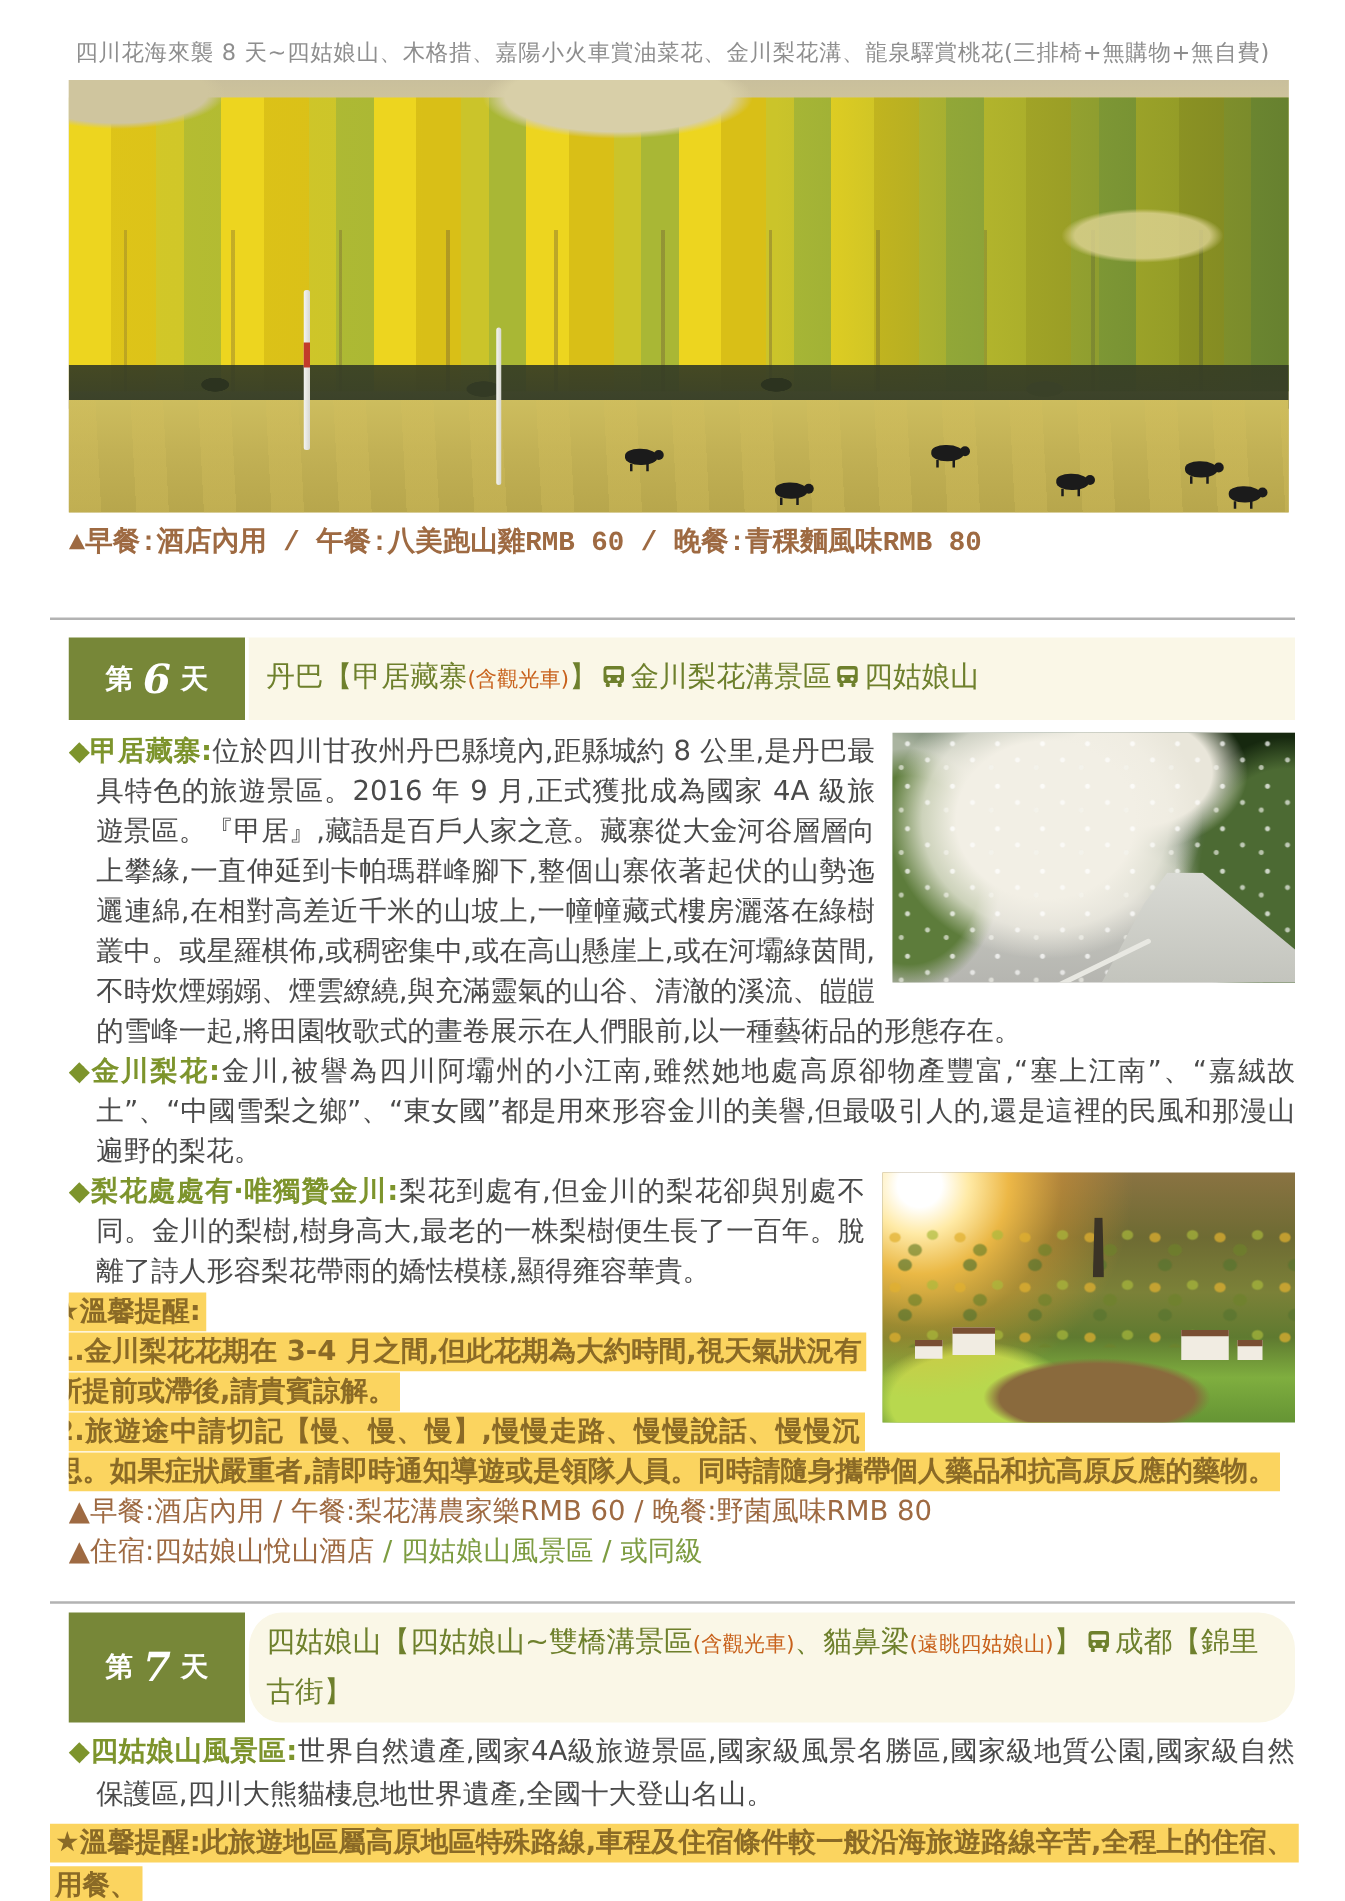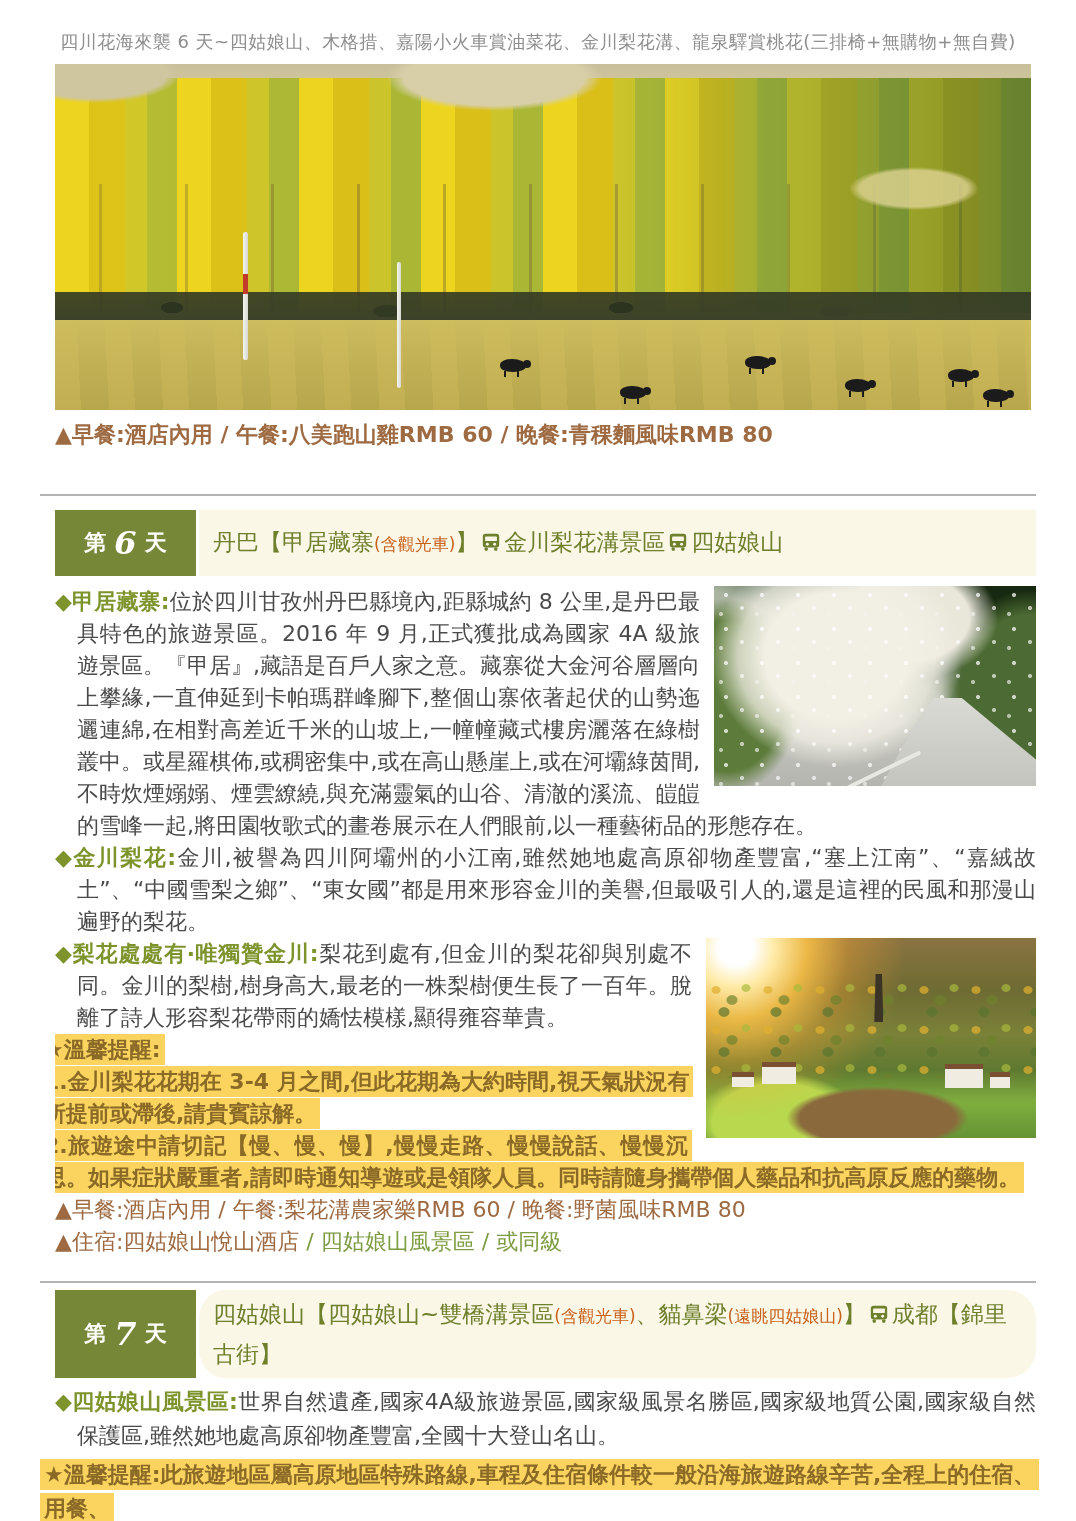--- a/index.html
+++ b/index.html
@@ -40,21 +40,21 @@
                linear-gradient(180deg,#cdbd5e 0%,#c2b155 45%,#b7a64c 100%);}
   .pole{position:absolute; background:linear-gradient(90deg,#f4f4f0,#d8d8d2); width:5px; border-radius:2px;}
   .pole.p1{left:188px; top:168px; height:128px;}
   .pole.p1::after{content:""; position:absolute; left:0; top:42px; width:5px; height:20px; background:#c23b2a;}
   .pole.p2{left:342px; top:198px; height:126px; width:4px;}
   .yak{position:absolute; width:26px; height:13px; background:#1b1b1b; border-radius:45% 55% 50% 50%;}
   .yak::after{content:""; position:absolute; right:-5px; top:1px; width:8px; height:8px; background:#1b1b1b; border-radius:50%;}
   .yak::before{content:""; position:absolute; left:4px; bottom:-5px; width:2px; height:6px; background:#1b1b1b; box-shadow:13px 0 #1b1b1b;}
 
   
-  .mealblock{position:absolute; left:55px; width:981px; font-weight:bold; font-size:22px; line-height:37px; color:var(--brown);}
+  .mealblock{position:absolute; left:55px; width:981px; font-weight:bold; font-size:22px; line-height:37px; color:var(--brown);font-family:Liberation Mono, monospace;}
   .mb1{top:416px;}
   .altgreen{color:var(--alt-green);}
   .divider{position:absolute; left:40px; width:996px; height:0; border-top:2px solid var(--divider);}
   .d1{top:494px;} .d2{top:1281px;}
 
   
   .daybox{display:flex; width:981px;}
   .daybox .label{flex:0 0 141px; background:var(--olive); color:#fff; display:flex; align-items:center; justify-content:center; gap:6px;}
   .daybox .label .w{font-size:22px; font-weight:bold;}
   .daybox .label .num{font-family:"DejaVu Serif","Liberation Serif",serif; font-style:italic; font-size:32px; font-weight:bold; margin:0 2px;}
@@ -120,21 +120,21 @@
   .day7-wrap .titlearea{padding:5px 14px;border-radius:29px;}
   .day7-para{margin-top:7px; font-size:22px; line-height:34px; color:var(--body-text); text-align:justify;
     padding-left:22px; text-indent:-22px;}
   .day7-rem{margin-top:5px; margin-left:-15px; font-weight:bold; font-size:22px; line-height:34px;}
 </style>
 </head>
 <body>
 
 <div class="page">
 
-  <div class="header-title">四川花海來襲 6 天~四姑娘山、木格措、嘉陽小火車賞油菜花、金川梨花溝、龍泉驛賞桃花(三排椅+無購物+無自費)</div>
+  <div class="header-title">四川花海來襲 8 天~四姑娘山、木格措、嘉陽小火車賞油菜花、金川梨花溝、龍泉驛賞桃花(三排椅+無購物+無自費)</div>
 
   <div class="hero">
     <div class="hill"></div>
     <div class="canopy"></div>
     <div class="patches"></div>
     <div class="bushline"></div>
     <div class="meadow"></div>
     <div class="pole p1"></div>
     <div class="pole p2"></div>
     <div class="yak" style="left:445px;top:295px;"></div>
@@ -225,18 +225,18 @@
                 <rect x="5.5" y="5" width="13" height="5" rx="1" fill="#faf7e7"></rect>
                 <circle cx="8" cy="13.5" r="1.6" fill="#faf7e7"></circle>
                 <circle cx="16" cy="13.5" r="1.6" fill="#faf7e7"></circle>
                 <rect x="5" y="17" width="3.5" height="3.5" rx="1" fill="currentColor"></rect>
                 <rect x="15.5" y="17" width="3.5" height="3.5" rx="1" fill="currentColor"></rect>
               </svg></span><span>成都【錦里古街】</span>
         </div>
       </div>
     </div>
 
-    <p class="day7-para"><span class="sec-h">◆四姑娘山風景區:</span><span>世界自然遺產,國家4A級旅遊景區,國家級風景名勝區,國家級地質公園,國家級自然保護區,雖然她地處高原卻物產豐富,全國十大登山名山。</span></p>
+    <p class="day7-para"><span class="sec-h">◆四姑娘山風景區:</span><span>世界自然遺產,國家4A級旅遊景區,國家級風景名勝區,國家級地質公園,國家級自然保護區,四川大熊貓棲息地世界遺產,全國十大登山名山。</span></p>
 
     <div class="day7-rem"><span class="hl">★溫馨提醒:此旅遊地區屬高原地區特殊路線,車程及住宿條件較一般沿海旅遊路線辛苦,全程上的住宿、用餐、</span></div>
   </div>
 
 </div>
 
 </body></html>

